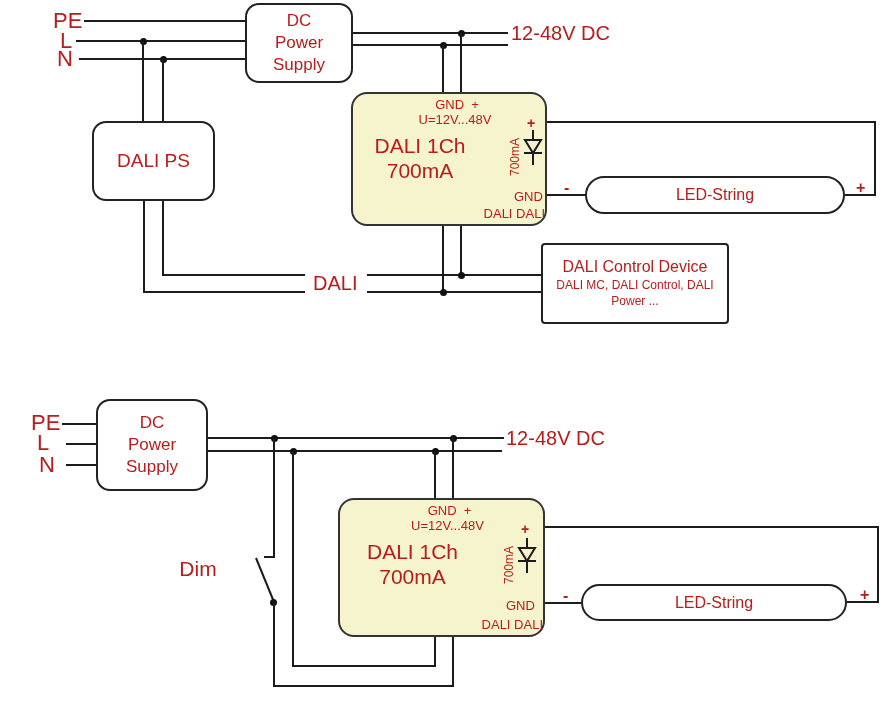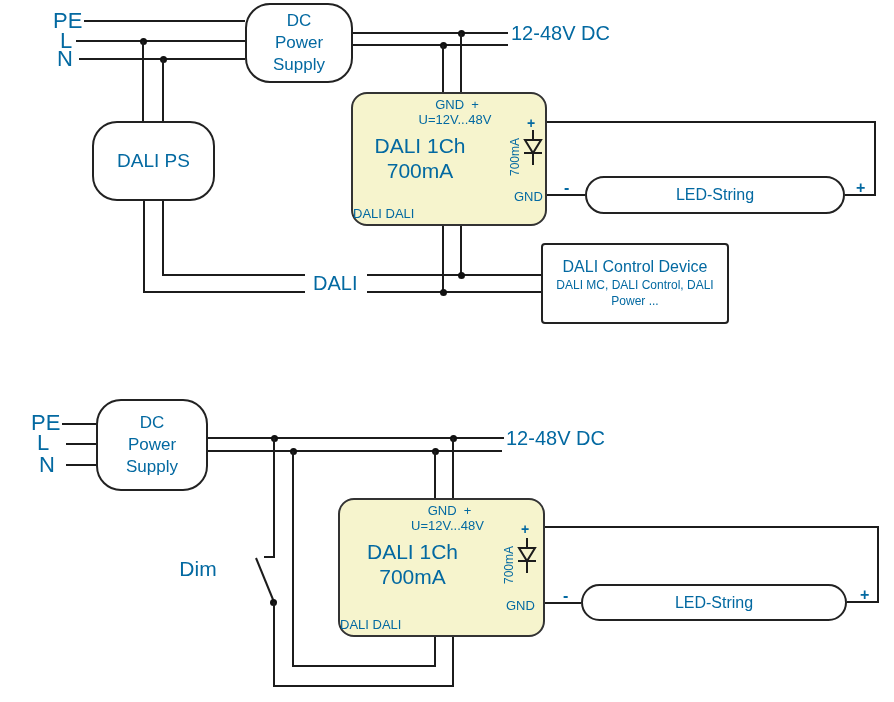--- a/index.html
+++ b/index.html
@@ -1,25 +1,25 @@
 <!DOCTYPE html>
 <html><head>
 <meta charset="utf-8">
 <style>
   html,body{margin:0;padding:0;background:#ffffff;}
   #stage{
     position:relative;width:894px;height:702px;background:#ffffff;
-    font-family:"Liberation Sans","DejaVu Sans",sans-serif;color:#0369a1;
+    font-family:"Liberation Sans","DejaVu Sans",sans-serif;color:#b91c1c;
     overflow:hidden;
   }
   .w{position:absolute;background:#1c1c1c;height:2px;}
   .wv{position:absolute;background:#1c1c1c;width:2px;}
   .dot{position:absolute;width:7px;height:7px;border-radius:50%;background:#111;}
   .box{
-    position:absolute;background:#fff;border:2px solid #222;border-radius:25px;
+    position:absolute;background:#fff;border:2px solid #222;border-radius:14px;
     display:flex;flex-direction:column;align-items:center;justify-content:center;
     text-align:center;box-sizing:border-box;
   }
   .module{
     position:absolute;border:2px solid #333;border-radius:16px;
     box-sizing:border-box;
   }
   .pill{
     position:absolute;background:#fff;border:2px solid #222;border-radius:19px;
     display:flex;align-items:center;justify-content:center;font-size:16px;
@@ -28,21 +28,21 @@
   .lbl{position:absolute;line-height:1;white-space:nowrap;}
   .inlbl{font-size:22px;}
   .pslabel{font-size:17px;line-height:1.28;}
   .buslbl{font-size:20px;}
   .polarity{font-size:16px;font-weight:bold;}
   .m-top{position:absolute;left:0;right:0;top:3px;text-align:center;font-size:13px;white-space:pre;transform:translateX(8px);}
   .m-volt{position:absolute;left:0;right:0;top:18px;text-align:center;font-size:13px;transform:translateX(6px);}
   .m-title{position:absolute;left:0;right:58px;top:40px;text-align:center;font-size:21px;}
   .m-curr{position:absolute;left:0;right:58px;top:65px;text-align:center;font-size:21px;}
   .m-gnd{position:absolute;font-size:13px;}
-  .m-bottom{position:absolute;left:0;right:0;bottom:3px;text-align:left;font-size:13px;}
+  .m-bottom{position:absolute;left:0;right:0;bottom:3px;text-align:right;font-size:13px;}
   .m-rot{position:absolute;width:46px;text-align:center;font-size:12px;transform:rotate(-90deg);}
   .m-plus{position:absolute;font-size:14px;font-weight:bold;}
   .ctl-title{font-size:16px;margin-bottom:2px;}
   .ctl-sub{font-size:12px;line-height:1.3;}
   svg{position:absolute;overflow:visible;}
 </style>
 </head>
 <body>
 
 <div id="stage">

